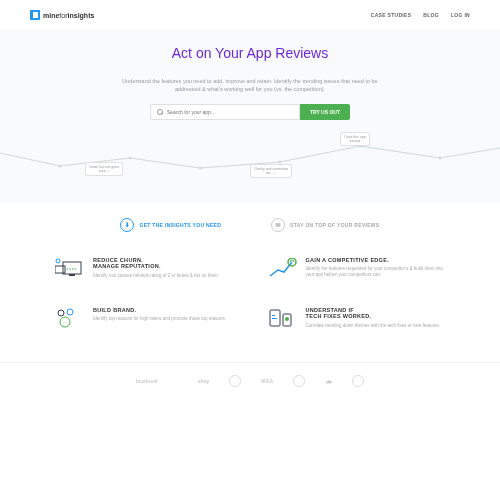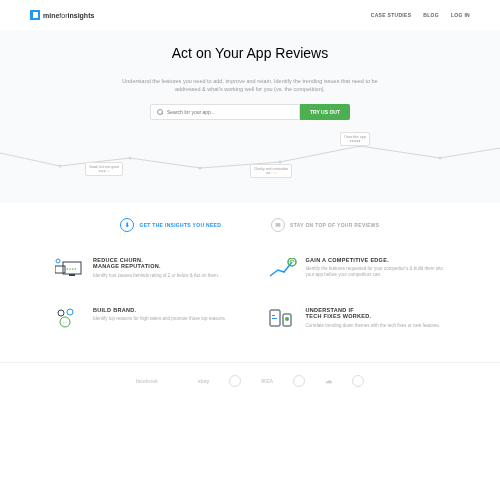--- a/index.html
+++ b/index.html
@@ -4,21 +4,21 @@
 <style>
 *{margin:0;padding:0;box-sizing:border-box;font-family:-apple-system,BlinkMacSystemFont,'Segoe UI',Arial,sans-serif}
 body{background:#fff;font-size:6px;color:#333;width:500px}
 .header{display:flex;justify-content:space-between;align-items:center;padding:10px 30px}
 .logo{display:flex;align-items:center;gap:3px;font-weight:600;font-size:7px}
 .logo-mark{width:10px;height:10px;background:#2196F3;display:flex;align-items:center;justify-content:center}
 .logo-mark::after{content:'';width:5px;height:1.5px;background:#fff;box-shadow:0 2px 0 #fff,0 -2px 0 #fff}
 .nav{display:flex;gap:12px;font-size:5px;color:#666;font-weight:600;letter-spacing:.3px}
 .nav a{cursor:pointer}
 .hero{background:#f8fafb;padding:15px 30px 25px;text-align:center;position:relative}
-.hero h1{color:#000000;font-size:14px;font-weight:400;margin-bottom:16px}
+.hero h1{color:#6d28d9;font-size:14px;font-weight:400;margin-bottom:16px}
 .hero p{color:#999;font-size:5.5px;line-height:1.5;max-width:260px;margin:0 auto 10px}
 .search-row{display:flex;justify-content:center;gap:0;margin-bottom:18px}
 .search-box{display:flex;align-items:center;background:#fff;border:1px solid #e0e0e0;border-radius:2px 0 0 2px;padding:4px 6px;width:150px}
 .search-box input{border:none;outline:none;font-size:5px;flex:1}
 .search-icon{width:6px;height:6px;margin-right:4px;position:relative}
 .search-icon::before{content:'';position:absolute;width:4px;height:4px;border:1px solid #999;border-radius:50%;top:0;left:0}
 .search-icon::after{content:'';position:absolute;width:2px;height:1px;background:#999;transform:rotate(45deg);top:4px;left:4px}
 .cta{background:#4CAF50;color:#fff;border:none;padding:5px 10px;font-size:5px;font-weight:600;border-radius:0 2px 2px 0;cursor:pointer}
 .graph{position:relative;height:40px;margin:0 -30px}
 .graph svg{width:100%;height:100%}

